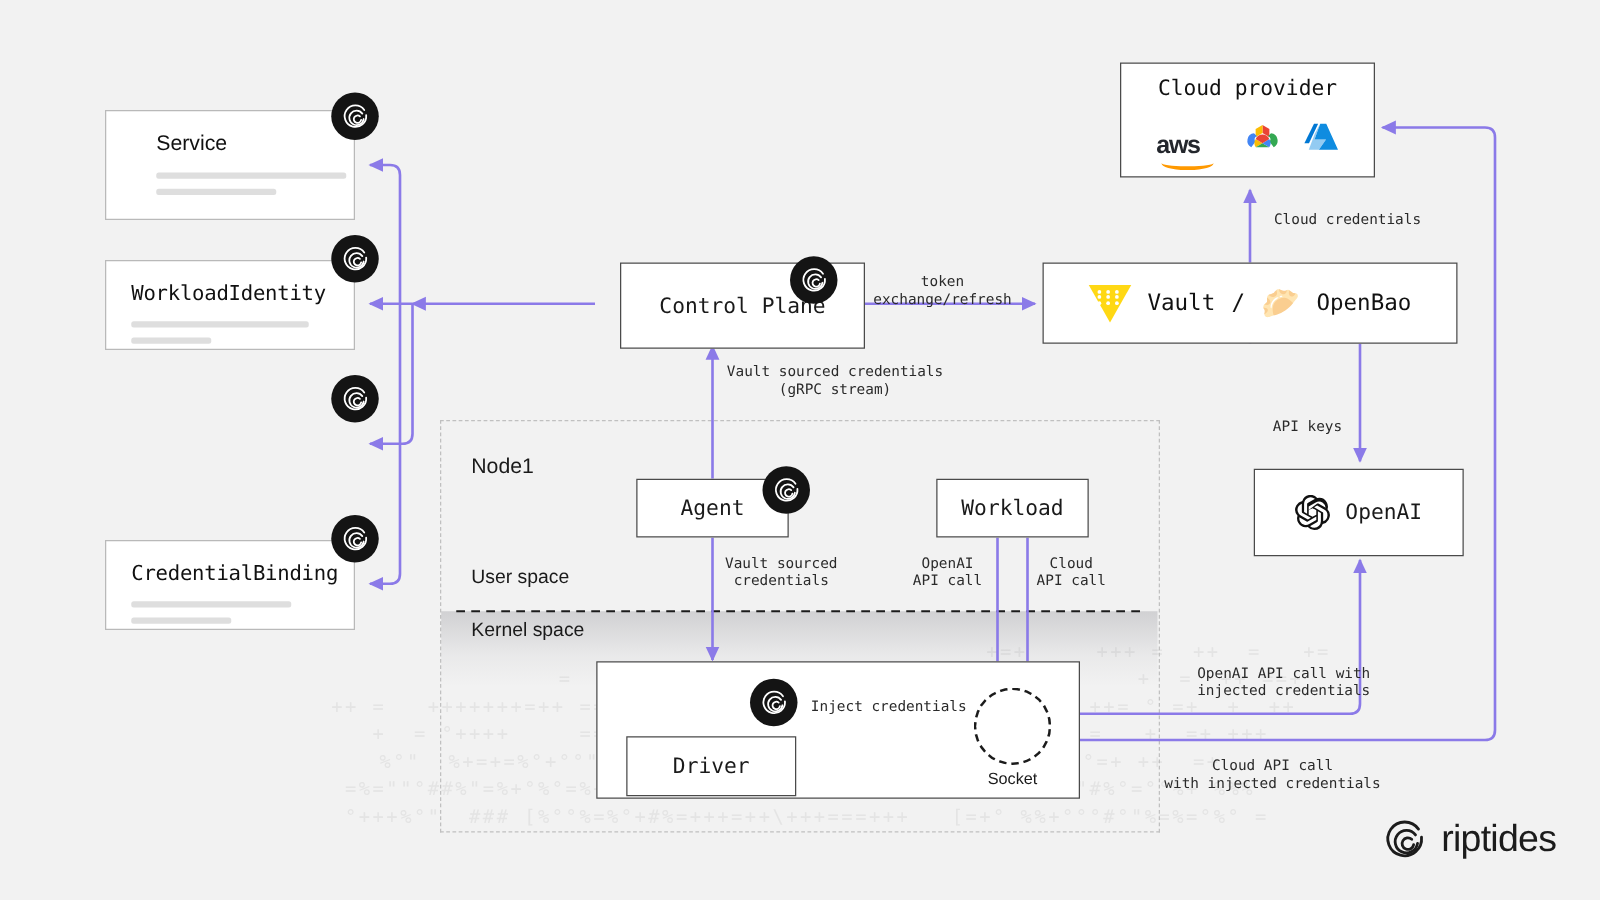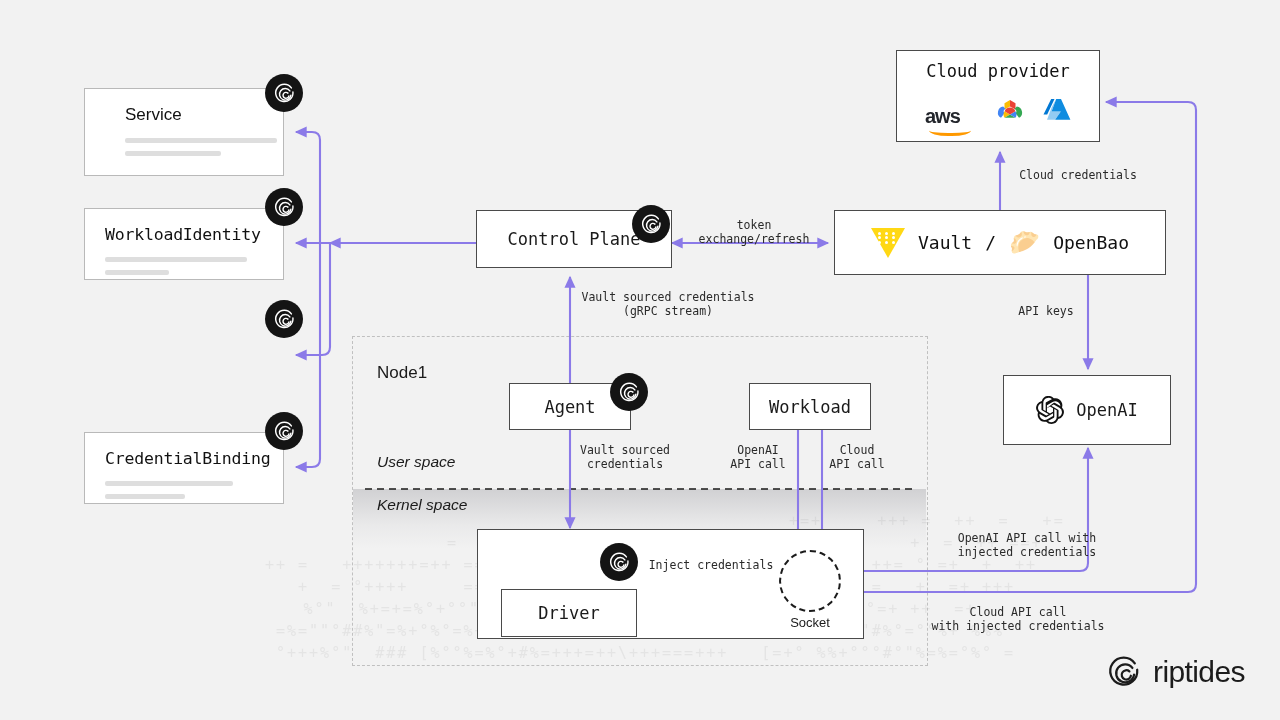--- a/index.html
+++ b/index.html
@@ -61,21 +61,21 @@
     position:absolute;left:352px;top:336px;width:576px;height:330px;
     border:1.4px dashed #c0c0c0;box-sizing:border-box;
   }
   .kernel-shade{
     position:absolute;left:353px;top:489px;width:573px;height:60px;
     background:linear-gradient(180deg,rgba(90,90,100,0.22) 0%,rgba(120,120,130,0.07) 60%,rgba(150,150,160,0) 100%);
     pointer-events:none;
   }
   .space-label{
     position:absolute;font-family:"Liberation Sans",sans-serif;
-    font-size:15.5px;color:#1a1a1a;font-style:italic;
+    font-size:15.5px;color:#1a1a1a;
   }
   #node1-title{
     position:absolute;left:377px;top:363px;
     font-family:"Liberation Sans",sans-serif;font-size:17px;color:#1a1a1a;
   }
 
   
   .elabel{
     position:absolute;
     font-family:"DejaVu Sans Mono","Liberation Mono",monospace;
@@ -233,21 +233,21 @@
     <div class="bar b2" style="width:80px;"></div>
   </div>
   <div class="badge" style="left:265px;top:412px;">
     <svg viewBox="0 0 24 24" fill="none" stroke="#fff" stroke-width="1.5" stroke-linecap="round">
       <path d="M19.2 6.2a9 9 0 1 0 1.6 4.3"></path>
         <path d="M17.6 9.3a6 6 0 1 0 1.1 4.5"></path>
       <path d="M15.6 11.6a3.1 3.1 0 1 0 1 2.9"></path>
     </svg>
   </div>
 
-  <div class="node" style="left:476px;top:210px;width:196px;height:58px;">
+  <div class="node" style="left:496px;top:210px;width:196px;height:69px;">
     <span>Control Plane</span>
   </div>
   <div class="badge" style="left:632px;top:205px;">
     <svg viewBox="0 0 24 24" fill="none" stroke="#fff" stroke-width="1.5" stroke-linecap="round">
       <path d="M19.2 6.2a9 9 0 1 0 1.6 4.3"></path>
         <path d="M17.6 9.3a6 6 0 1 0 1.1 4.5"></path>
       <path d="M15.6 11.6a3.1 3.1 0 1 0 1 2.9"></path>
     </svg>
   </div>
 
@@ -335,21 +335,21 @@
       <path d="M15.6 11.6a3.1 3.1 0 1 0 1 2.9"></path>
     </svg>
   </div>
   <div id="socket"></div>
   <div id="socket-label">Socket</div>
 
   <div class="elabel" style="left:679px;top:218px;width:150px;">token exchange/refresh</div>
   <div class="elabel" style="left:578px;top:290px;width:180px;">Vault sourced credentials
 (gRPC stream)</div>
   <div class="elabel" style="left:1012px;top:168px;width:132px;">Cloud credentials</div>
-  <div class="elabel" style="left:1000px;top:304px;width:92px;">API keys</div>
+  <div class="elabel" style="left:1000px;top:334px;width:92px;">API keys</div>
   <div class="elabel" style="left:578px;top:443px;width:94px;">Vault sourced
 credentials</div>
   <div class="elabel" style="left:722px;top:443px;width:72px;">OpenAI
 API call</div>
   <div class="elabel" style="left:822px;top:443px;width:70px;">Cloud
 API call</div>
   <div class="elabel" style="left:648px;top:558px;width:126px;">Inject credentials</div>
   <div class="elabel" style="left:941px;top:531px;width:172px;">OpenAI API call with
 injected credentials</div>
   <div class="elabel" style="left:928px;top:605px;width:180px;">Cloud API call

